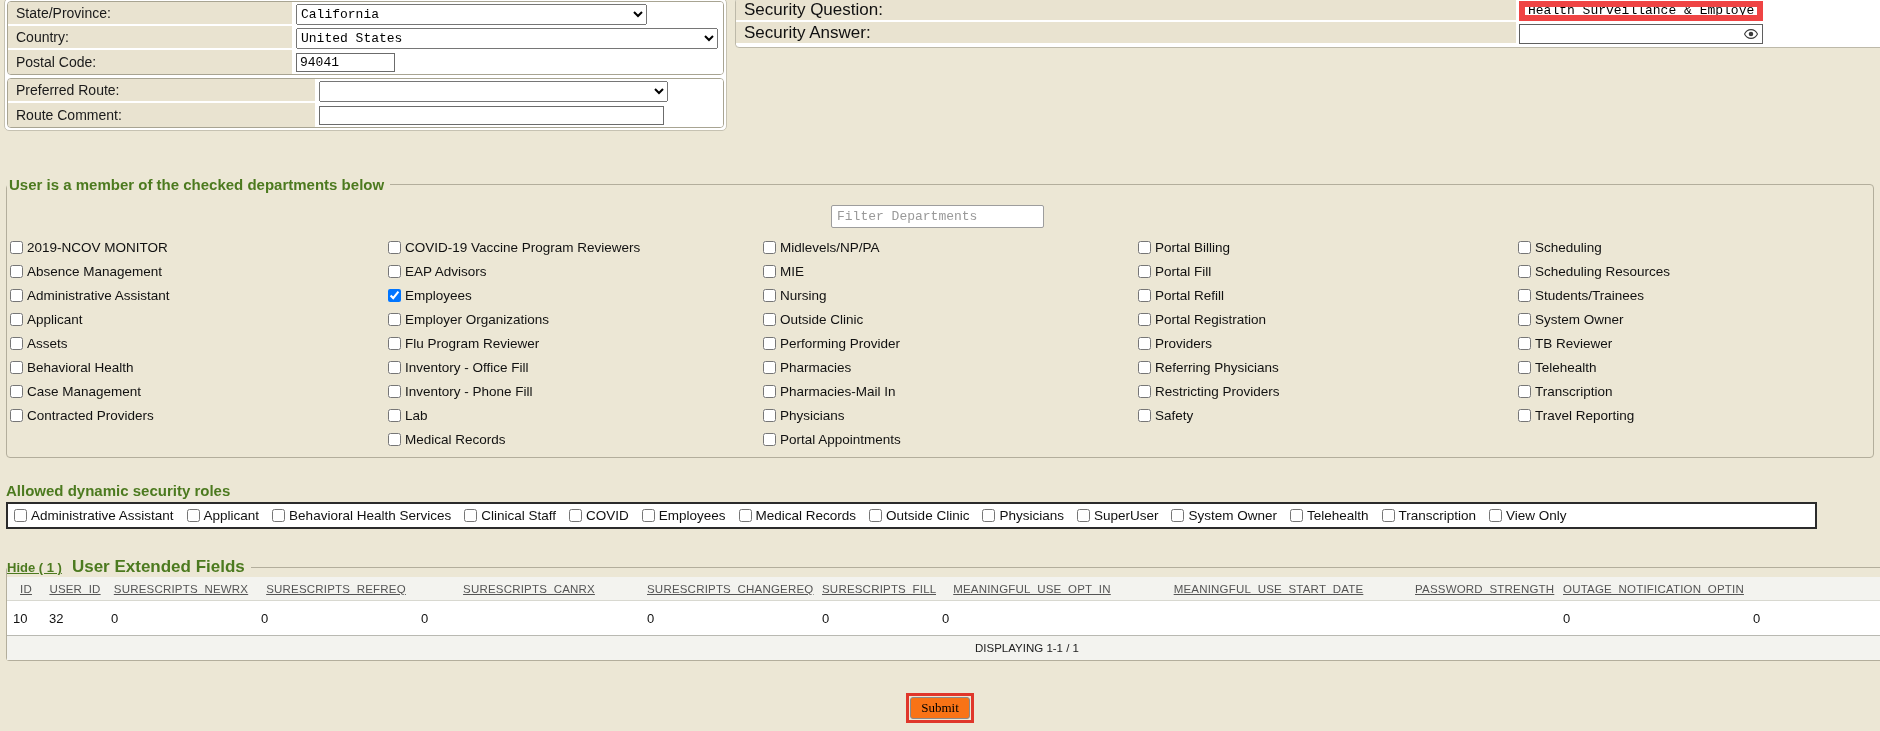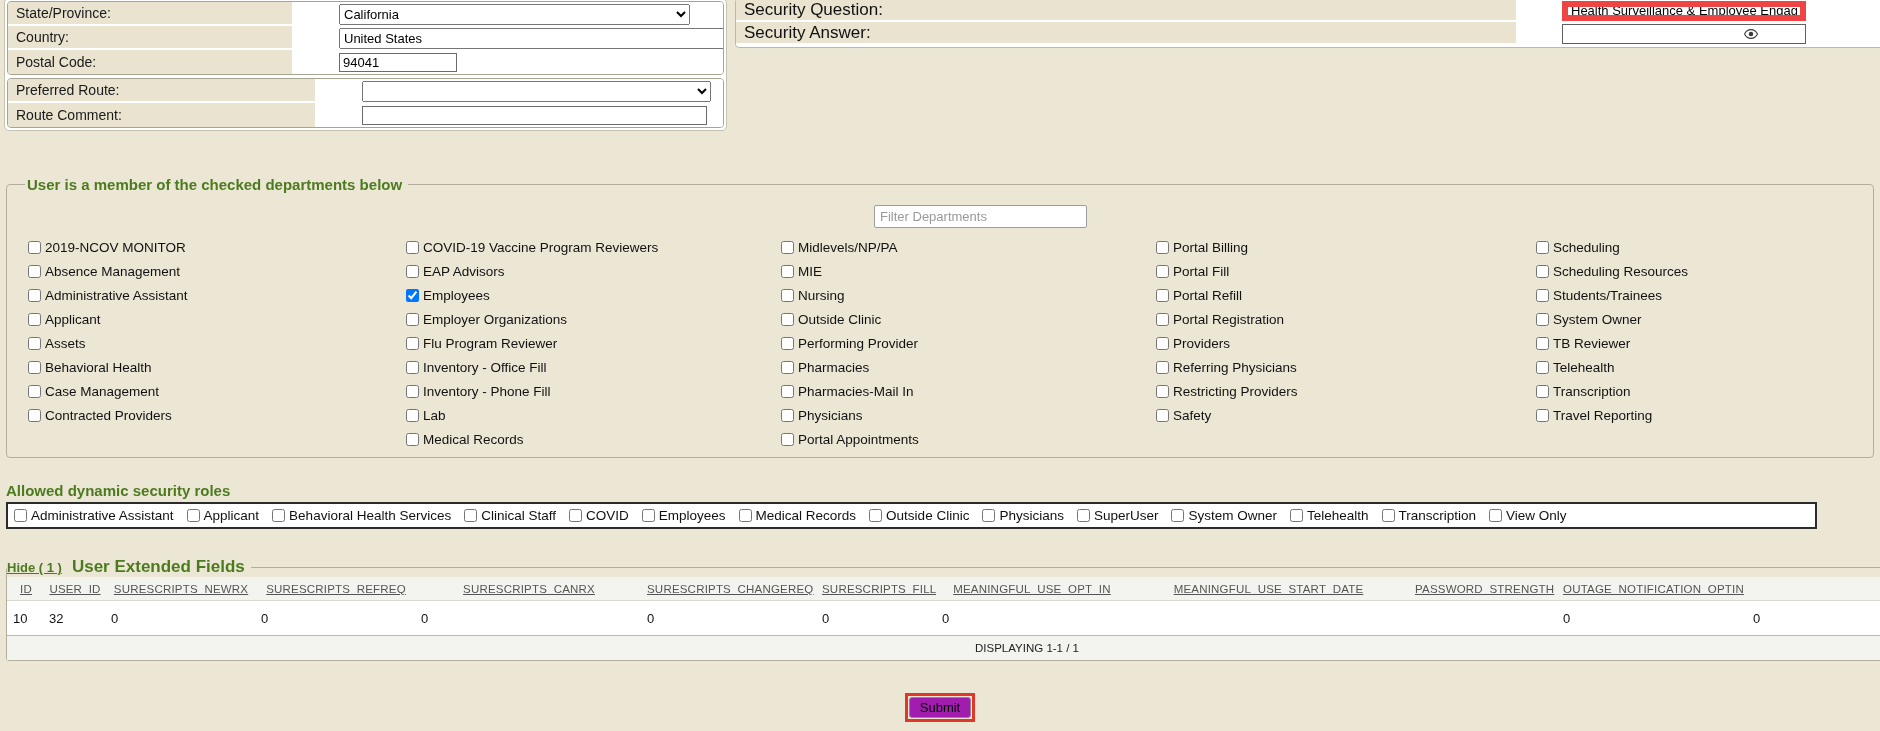--- a/index.html
+++ b/index.html
@@ -21,42 +21,42 @@
   .addr-box + .addr-box { margin-top: 3px; }
   .form-row { height: 24px; display: flex; }
   .form-label {
     background: #e9e3d0; border-bottom: 2px solid #fff;
     display: flex; align-items: center; padding-left: 8px;
     font-size: 14px; color: #1a1a1a; flex-shrink: 0;
   }
   .form-row:last-child .form-label { border-bottom: none; }
   .form-value { flex: 1; background: #fff; display: flex; align-items: center; padding-left: 4px; }
   select, input[type=text], input[type=password] {
-    font-family: Liberation Sans, sans-serif; font-size: 13px; margin-left: 43px;
+    font-family: Liberation Mono, monospace; font-size: 13px;
   }
   .form-value select { height: 21px; }
   .form-value input[type=text] { height: 19px; border: 1px solid #6b6b6b; padding: 0 3px; }
   .right-panel {
     position: absolute; left: 735px; top: -2px; width: 1150px; height: 50px;
     background: #fff; border: 1px solid #bdb9a9; border-radius: 4px; overflow: hidden;
   }
   .sec-row { height: 23px; display: flex; }
   .sec-label {
     flex: 0 0 780px; background: #e9e3d0; border-bottom: 2px solid #fff;
     display: flex; align-items: center; padding-left: 8px; font-size: 17px;
   }
   .sec-value { flex: 1; display: flex; align-items: center; padding-left: 3px; background: #fff; }
   .sec-input { width: 244px; height: 20px; border: 6px solid #ef4444; padding: 0 3px; }
   .pw-wrap { position: relative; width: 244px; height: 20px; }
   .pw-wrap input { width: 100%; height: 100%; border: 1px solid #5f5f5f; padding: 0 20px 0 3px; }
   .eye { position: absolute; right: 5px; top: 4px; width: 14px; height: 12px; cursor: pointer; }
   
   fieldset.departments {
     position: relative; margin: 44px 6px 0 6px;
-    border: 1px solid #b3ae9c; border-radius: 4px; padding: 0 0 6px 18px;
+    border: 1px solid #b3ae9c; border-radius: 4px; padding: 0 0 6px 0;
   }
   fieldset.departments > legend, .roles-heading, .ext-title {
     color: #4c7a1f; font-weight: bold;
   }
   fieldset.departments > legend { font-size: 15px; padding: 0 6px 0 2px; margin-left: 0; }
   .filter-input {
     position: absolute; left: 824px; top: 12px; width: 213px; height: 23px;
     border: 1px solid #9d9d9d; border-radius: 2px; padding: 0 5px; font-size: 13.5px;
     background: #fff; color: #222;
   }
@@ -94,22 +94,22 @@
     white-space: nowrap; overflow: hidden;
   }
   .ext-table .foot td {
     background: #f3f3ef; border: none; text-align: center;
     font-size: 11.5px; color: #222; padding: 6px 4px;
   }
   
   .submit-row { margin-top: 32px; display: flex; justify-content: center; }
   .red-box { display: inline-block; border: 3px solid #e0372b; padding: 1px; }
   .submit-btn {
-    font-family: Liberation Sans, sans-serif; font-size: 13px; color: #000;
-    background: #a21caf; border: 1px solid #8a8a8a; border-radius: 3px;
+    font-family: Liberation Serif, serif; font-size: 13px; color: #000;
+    background: #f97316; border: 1px solid #8a8a8a; border-radius: 3px;
     padding: 2px 10px; cursor: pointer;
   }
 </style>
 </head>
 <body>
 
 <div class="top-area">
   <div class="left-panel">
     <div class="addr-box" id="addr-box0">
         <div class="form-row">
@@ -120,21 +120,21 @@
         </div>
         <div class="form-row">
           <div class="form-label" style="flex-basis: 284px;">Country:</div>
           <div class="form-value">
             <select style="width: 422px;"><option>United States</option></select>
           </div>
         </div>
         <div class="form-row">
           <div class="form-label" style="flex-basis: 284px;">Postal Code:</div>
           <div class="form-value">
-            <input type="text" value="94041" style="width: 118px;">
+            <input type="text" value="94041" style="width: 99px;">
           </div>
         </div>
       </div>
     <div class="addr-box" id="addr-box1">
         <div class="form-row">
           <div class="form-label" style="flex-basis: 307px;">Preferred Route:</div>
           <div class="form-value">
             <select style="width: 349px;"><option></option></select>
           </div>
         </div>

